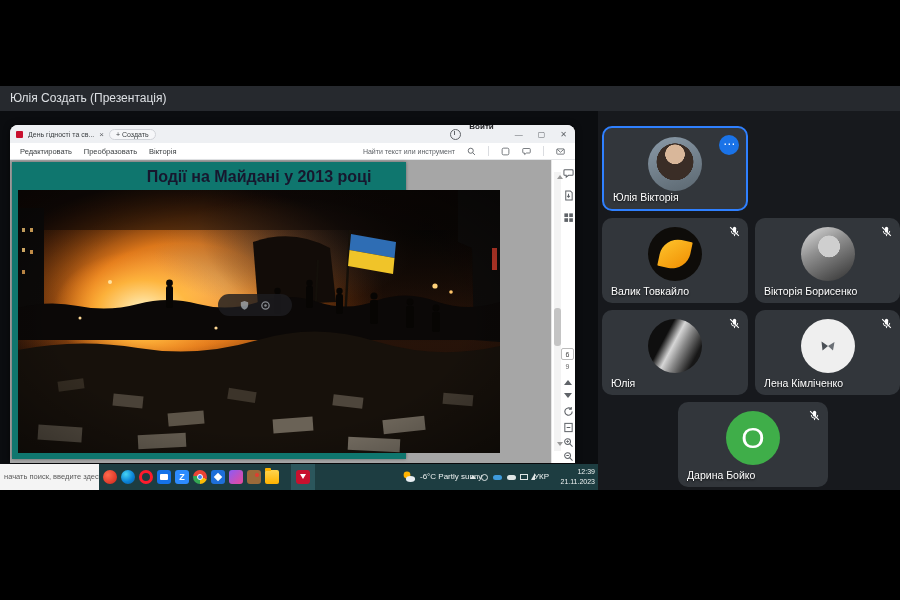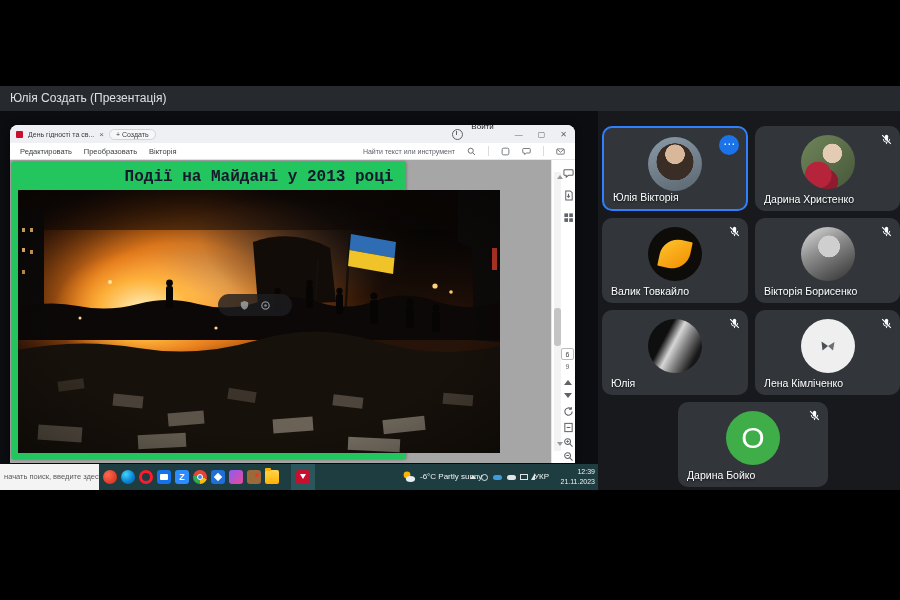--- a/index.html
+++ b/index.html
@@ -18,34 +18,34 @@
   
   .pdf-window{left:10px;top:14px;width:565px;height:338px;background:#fff;border-radius:8px 8px 0 0;overflow:hidden;box-shadow:0 0 6px rgba(0,0,0,.6);}
   .pdf-tabbar{left:0;top:0;width:565px;height:18px;background:#eef0f3;display:flex;align-items:center;gap:5px;padding:0 6px;box-sizing:border-box;}
   .favicon{width:7px;height:7px;background:#c8102e;border-radius:1px;flex:0 0 auto;}
   .tab-title{font-size:7px;color:#3c4043;max-width:72px;white-space:nowrap;overflow:hidden;text-overflow:ellipsis;}
   .tab-close{font-size:8px;color:#5f6368;}
   .newtab-btn{font-size:7px;color:#3c4043;border:1px solid #d0d3d8;border-radius:8px;padding:1px 6px;background:#f6f7f9;}
   .tab-spacer{flex:1;}
   .clock-ico{width:9px;height:9px;border:1px solid #5f6368;border-radius:50%;position:relative;}
   .clock-ico::after{content:"";position:absolute;left:3px;top:1px;width:1px;height:4px;background:#5f6368;}
-  .signin{font-size:8px;font-weight:normal;color:#202124;margin:0 6px 15px 3px;}
+  .signin{font-size:8px;font-weight:bold;color:#202124;margin:0 6px 15px 3px;}
   .winctl{font-size:8px;color:#5f6368;margin-left:10px;}
   .winctl.close{margin-right:2px;}
 
   .pdf-menubar{left:0;top:18px;width:565px;height:17px;background:#fff;border-bottom:1px solid #e4e6e8;
                display:flex;align-items:center;gap:12px;padding:0 10px;box-sizing:border-box;font-size:7.5px;color:#3c4043;}
   .menu-spacer{flex:1;}
   .find-label{font-size:7px;color:#5f6368;}
   .mini-ico{width:9px;height:9px;display:inline-block;}
   .vdiv{width:1px;height:10px;background:#dadce0;}
 
   .pdf-content{left:0;top:35px;width:565px;height:303px;background:#a6a6a6;}
 
-  .slide{left:2px;top:2px;width:394px;height:297px;background:#22c55e;box-shadow:0 0 3px rgba(0,0,0,.4);font-family:Liberation Mono, monospace;}
+  .slide{left:2px;top:2px;width:394px;height:297px;background:#0f766e;box-shadow:0 0 3px rgba(0,0,0,.4);}
   .slide-title{left:0;top:6px;width:494px;text-align:center;font-size:16px;font-weight:bold;color:#17172e;}
   .photo{left:6px;top:28px;width:482px;height:263px;overflow:hidden;background:#1a0e08;}
   .anno-pill{left:200px;top:104px;width:74px;height:22px;background:rgba(28,28,32,.82);border-radius:11px;
              display:flex;align-items:center;justify-content:center;gap:10px;}
   .anno-pill svg{opacity:.75;}
 
   
   .pdf-rail{left:541px;top:0;width:24px;height:303px;background:#fff;border-left:1px solid #e6e6e6;box-sizing:border-box;}
   .scrolltrack{left:2px;top:12px;width:7px;height:279px;background:#f3f3f3;}
   .scrollthumb{left:0;top:136px;width:7px;height:38px;background:#c4c4c4;border-radius:3px;}
@@ -354,30 +354,20 @@
         </div>
       </div>
     </div>
 
     <div class="abs tile active" style="left:602px;top:15px;">
       <div class="avatar av0"></div>
       <div class="more-badge">⋯</div>
       <div class="pt-name">Юлія Вікторія</div>
     </div>
 
-    <div class="abs tile" style="left:755px;top:15px;width:145px;">
-      <div class="avatar av1"></div>
-      <svg class="pt-mic" width="13" height="13" viewBox="0 0 24 24">
-          <path d="M12 3a3 3 0 0 1 3 3v5a3 3 0 0 1-6 0V6a3 3 0 0 1 3-3z" fill="#fff"></path>
-          <path d="M6 11a6 6 0 0 0 12 0" stroke="#fff" stroke-width="1.7" fill="none"></path>
-          <path d="M12 17v3.5" stroke="#fff" stroke-width="1.7"></path>
-          <path d="M4 4l16 16" stroke="#fff" stroke-width="2"></path>
-        </svg>
-      <div class="pt-name">Дарина Христенко</div>
-    </div>
 
     <div class="abs tile" style="left:755px;top:107px;width:145px;">
       <div class="avatar av3"></div>
       <svg class="pt-mic" width="13" height="13" viewBox="0 0 24 24">
           <path d="M12 3a3 3 0 0 1 3 3v5a3 3 0 0 1-6 0V6a3 3 0 0 1 3-3z" fill="#fff"></path>
           <path d="M6 11a6 6 0 0 0 12 0" stroke="#fff" stroke-width="1.7" fill="none"></path>
           <path d="M12 17v3.5" stroke="#fff" stroke-width="1.7"></path>
           <path d="M4 4l16 16" stroke="#fff" stroke-width="2"></path>
         </svg>
       <div class="pt-name">Вікторія Борисенко</div>

